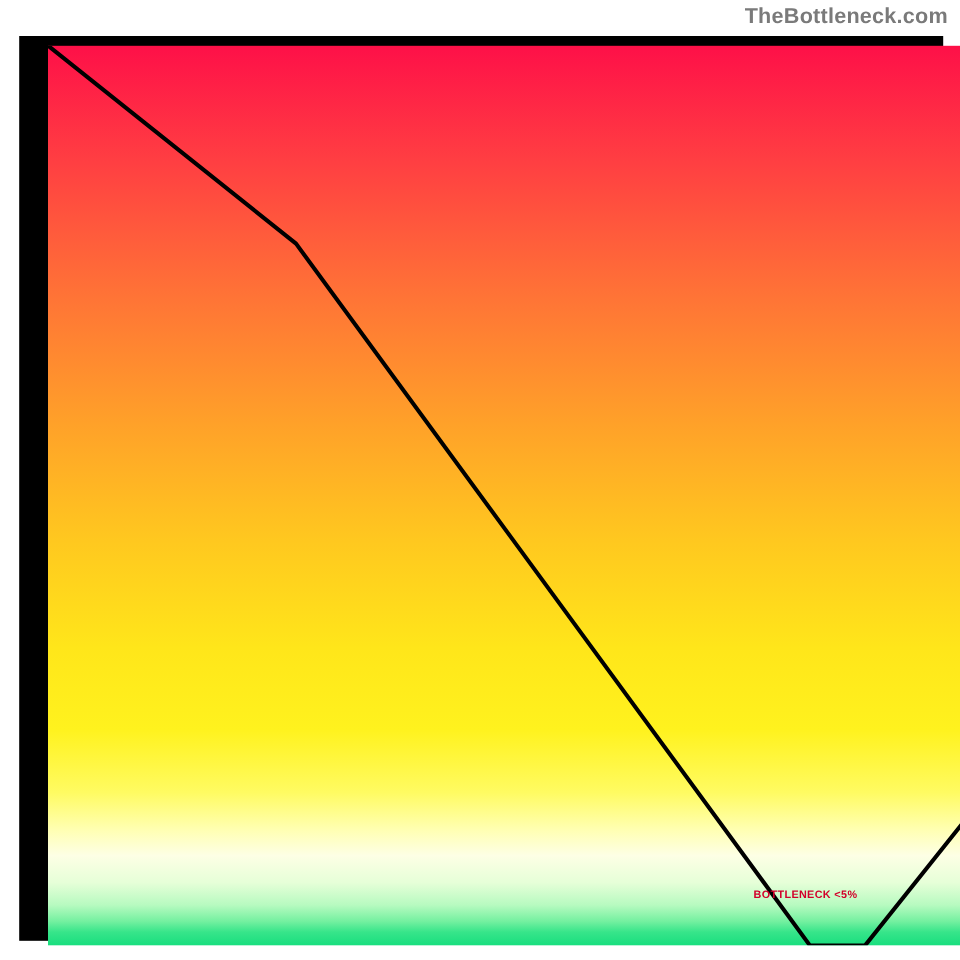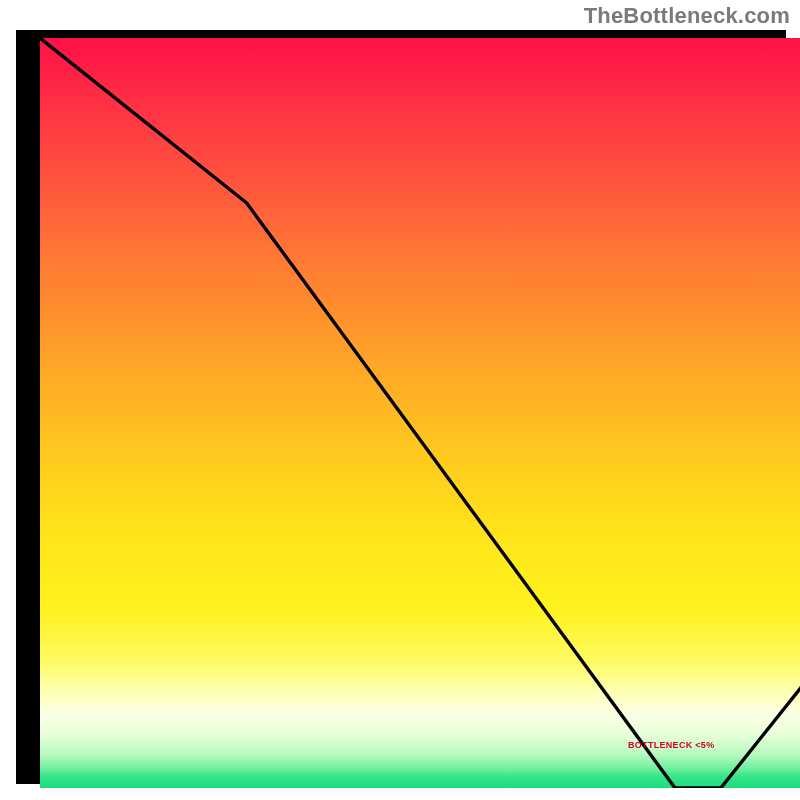--- a/index.html
+++ b/index.html
@@ -12,21 +12,21 @@
   }
   .wrapper {
     position: relative;
     width: 800px;
     height: 800px;
   }
   .attribution {
     position: absolute;
     top: 3px;
     right: 10px;
-    font-size: 22px;
+    font-size: 18px;
     font-weight: 600;
     color: #7a7a7a;
     letter-spacing: 0.2px;
   }
   .plot-outer {
     position: absolute;
     left: 16px;
     top: 30px;
     width: 770px;
     height: 754px;

